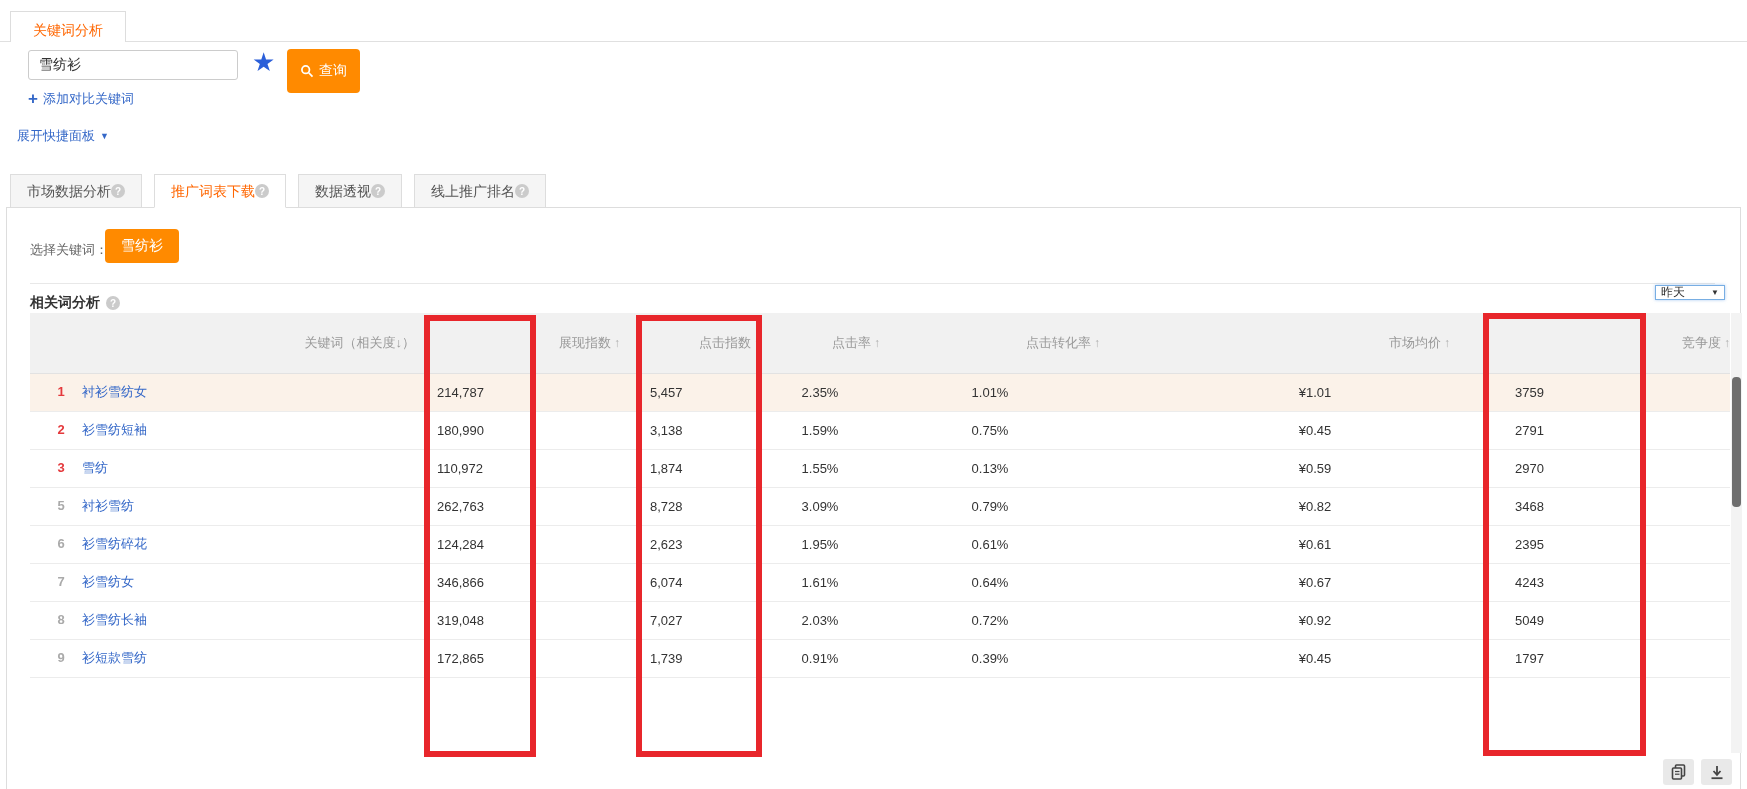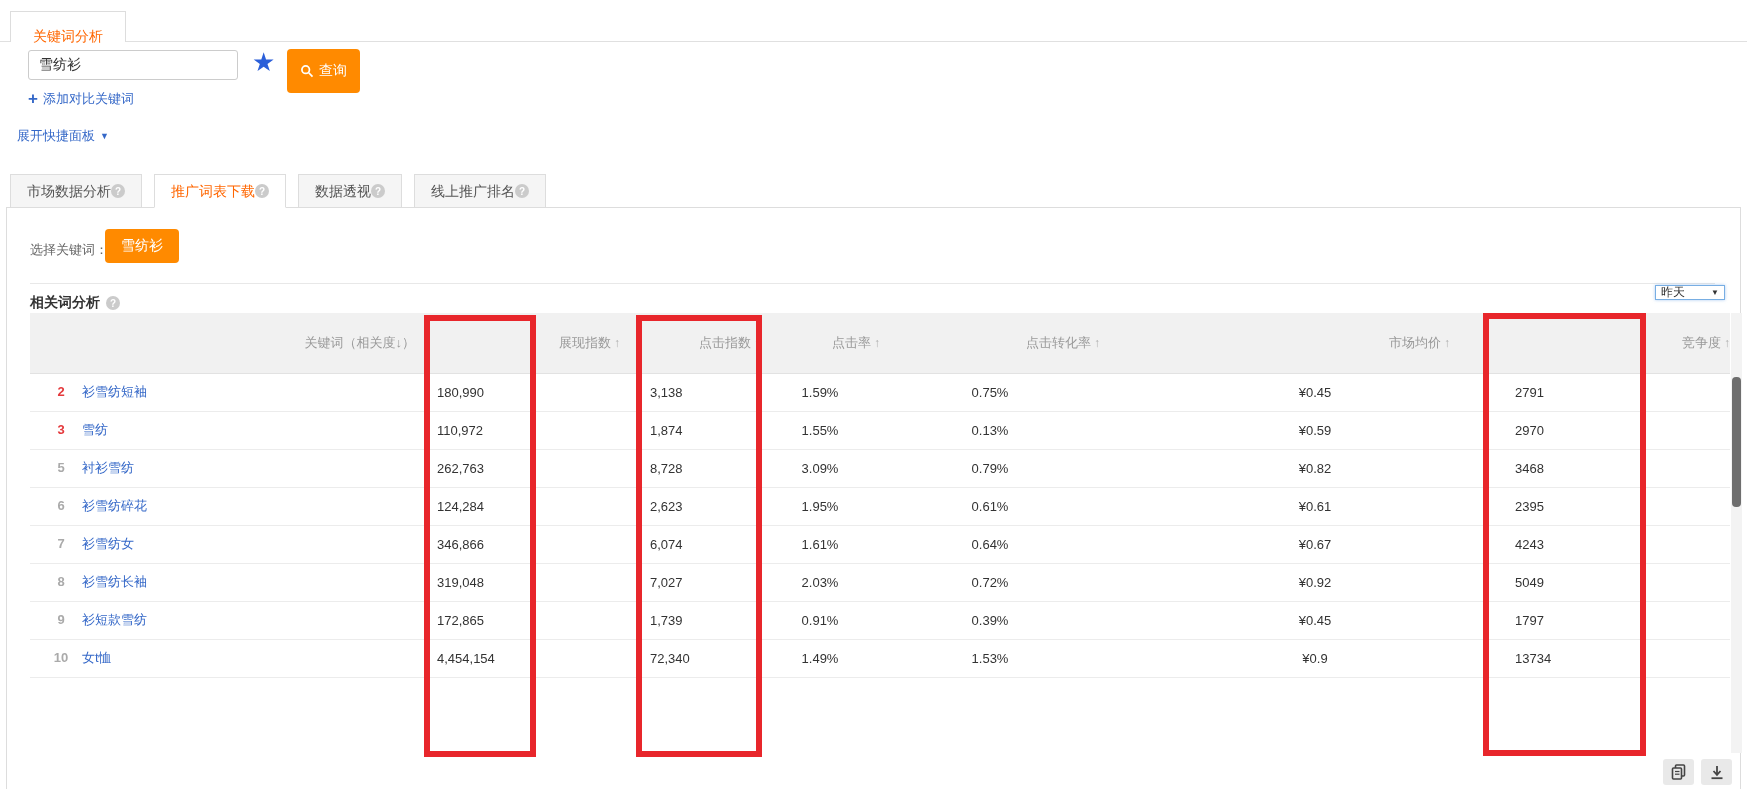--- a/index.html
+++ b/index.html
@@ -8,21 +8,21 @@
     width: 1747px; height: 789px;
     position: relative; overflow: hidden;
     font-family: "Liberation Sans", "DejaVu Sans", sans-serif;
     color:#333;
   }
 
   
   .top-line { position:absolute; left:0; top:41px; width:100%; height:1px; background:#e0e0e0; }
   .top-tab {
     position:absolute; left:10px; top:11px; height:31px; line-height:30px;
-    padding:9px 22px; background:#fff; border:1px solid #ddd; border-bottom:none;
+    padding:3px 22px; background:#fff; border:1px solid #ddd; border-bottom:none;
     color:var(--tab-orange,#ff6600); font-size:14px; z-index:2; cursor:pointer;text-align:right;
   }
 
   
   .kw-input {
     position:absolute; left:28px; top:50px; width:210px; height:30px;
     border:1px solid #ccc; border-radius:3px; padding:0 10px; font-size:14px; color:#333;
     font-family: inherit; outline:none;
   }
   .fav-star { position:absolute; left:252px; top:46px; font-size:26px; color:#2b5fd9; cursor:pointer; line-height:32px;}
@@ -193,20 +193,29 @@
       <th class="c-kw">关键词（相关度↓）</th>
       <th class="c-imp"><span>展现指数</span><span class="arrow">↑</span></th>
       <th class="c-clk"><span>点击指数</span><span class="arrow">↑</span></th>
       <th class="c-ctr"><span>点击率</span><span class="arrow">↑</span></th>
       <th class="c-cvr"><span>点击转化率</span><span class="arrow">↑</span></th>
       <th class="c-price"><span>市场均价</span><span class="arrow">↑</span></th>
       <th class="c-comp"><span>竞争度</span><span class="arrow">↑</span></th>
     </tr>
   </thead>
   <tbody>
+      <tr class="hl">
+        <td class="c-kw"><span class="rank top">1</span><a class="kw-link">衬衫雪纺女</a></td>
+        <td class="c-imp">214,787</td>
+        <td class="c-clk">5,457</td>
+        <td class="c-ctr">2.35%</td>
+        <td class="c-cvr">1.01%</td>
+        <td class="c-price">¥1.01</td>
+        <td class="c-comp">3759</td>
+      </tr>
       <tr>
         <td class="c-kw"><span class="rank top">2</span><a class="kw-link">衫雪纺短袖</a></td>
         <td class="c-imp">180,990</td>
         <td class="c-clk">3,138</td>
         <td class="c-ctr">1.59%</td>
         <td class="c-cvr">0.75%</td>
         <td class="c-price">¥0.45</td>
         <td class="c-comp">2791</td>
       </tr>
       <tr>
@@ -255,29 +264,20 @@
         <td class="c-comp">5049</td>
       </tr>
       <tr>
         <td class="c-kw"><span class="rank">9</span><a class="kw-link">衫短款雪纺</a></td>
         <td class="c-imp">172,865</td>
         <td class="c-clk">1,739</td>
         <td class="c-ctr">0.91%</td>
         <td class="c-cvr">0.39%</td>
         <td class="c-price">¥0.45</td>
         <td class="c-comp">1797</td>
-      </tr>
-      <tr>
-        <td class="c-kw"><span class="rank">10</span><a class="kw-link">女t恤</a></td>
-        <td class="c-imp">4,454,154</td>
-        <td class="c-clk">72,340</td>
-        <td class="c-ctr">1.49%</td>
-        <td class="c-cvr">1.53%</td>
-        <td class="c-price">¥0.9</td>
-        <td class="c-comp">13734</td>
       </tr>
     </tbody>
 </table>
 
 <div class="sb-corner"></div>
 <div class="sb-track"></div>
 <div class="sb-thumb"></div>
 
 <button class="act-btn act-copy">
   <span style="display:inline-flex;">

